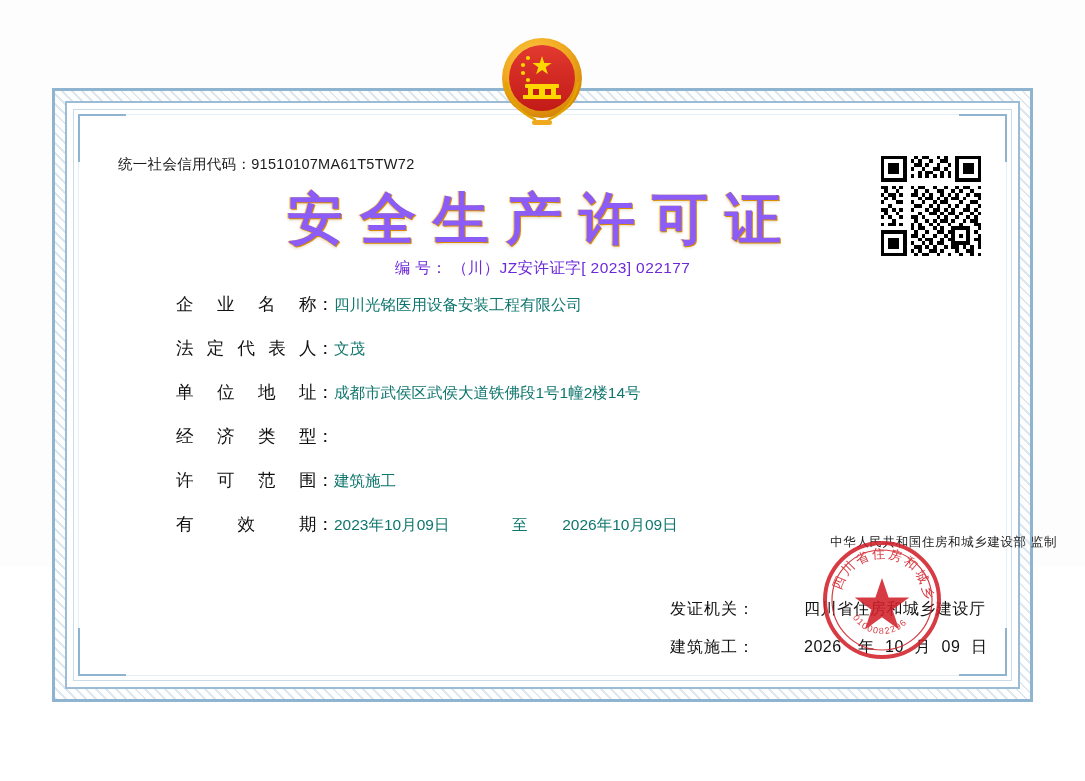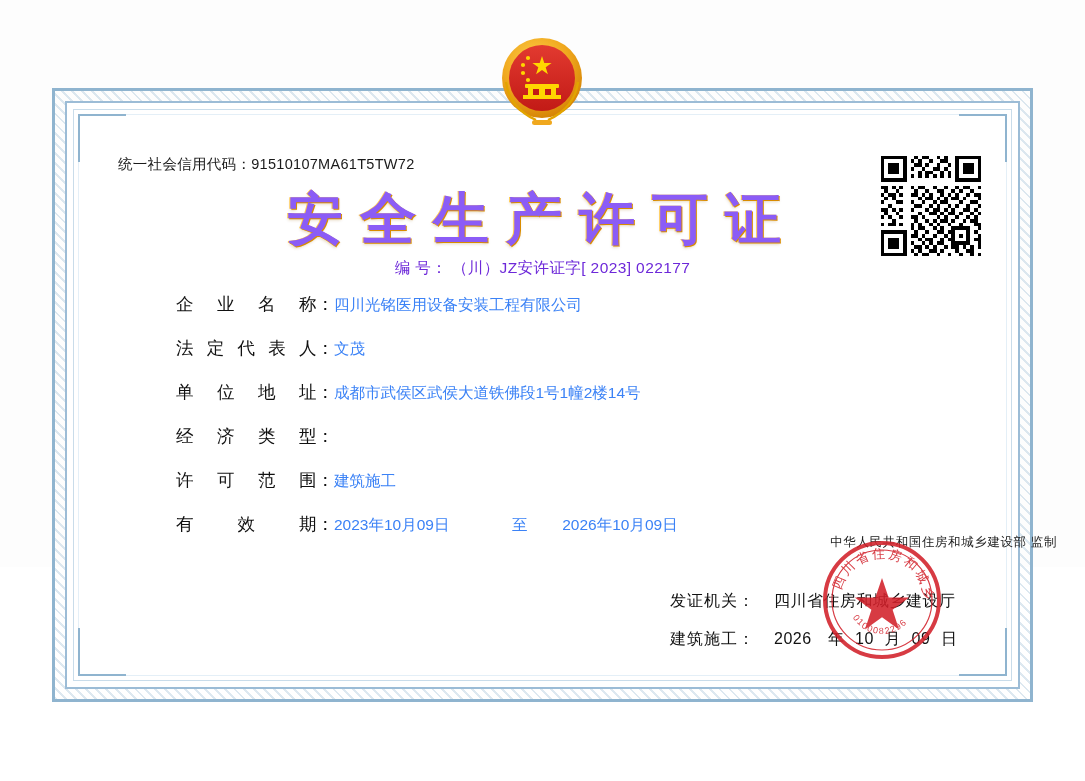--- a/index.html
+++ b/index.html
@@ -138,38 +138,39 @@
     width: 158px;
     font-size: 17.5px;
     color: #111;
     display: flex;
     justify-content: space-between;
     letter-spacing: 0;
   }
   .row .label span { display: inline-block; }
   .row .value {
     font-size: 15.5px;
-    color: #3b82f6;
+    color: #0f766e;
     white-space: nowrap;
   }
   .row .value .seg { display: inline-block; }
   .row .value .gap-to { display: inline-block; width: 54px; }
 
   
   .issuer {
     position: absolute;
     left: 670px; top: 582px;
     font-size: 16px;
     color: #111;
   }
   .issuer .line {
     display: flex;
-    align-items: center;
+    align-items: flex-end;
     height: 38px;
     white-space: nowrap;
+    gap: 30px;
   }
   .issuer .ilabel {
     width: 104px;
     letter-spacing: 1px;
   }
   .issuer .ivalue { letter-spacing: 0.5px; }
   .issuer .date-piece { display: inline-block; }
   .issuer .d-y { width: 54px; text-align: left; }
   .issuer .d-m { width: 40px; text-align: center; }
   .issuer .d-d { width: 40px; text-align: center; }

